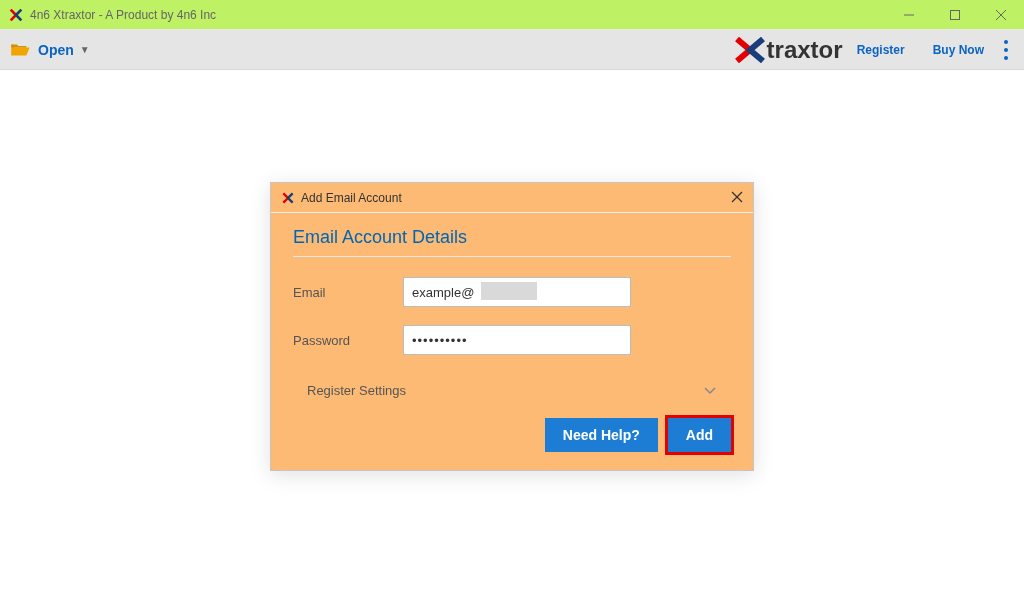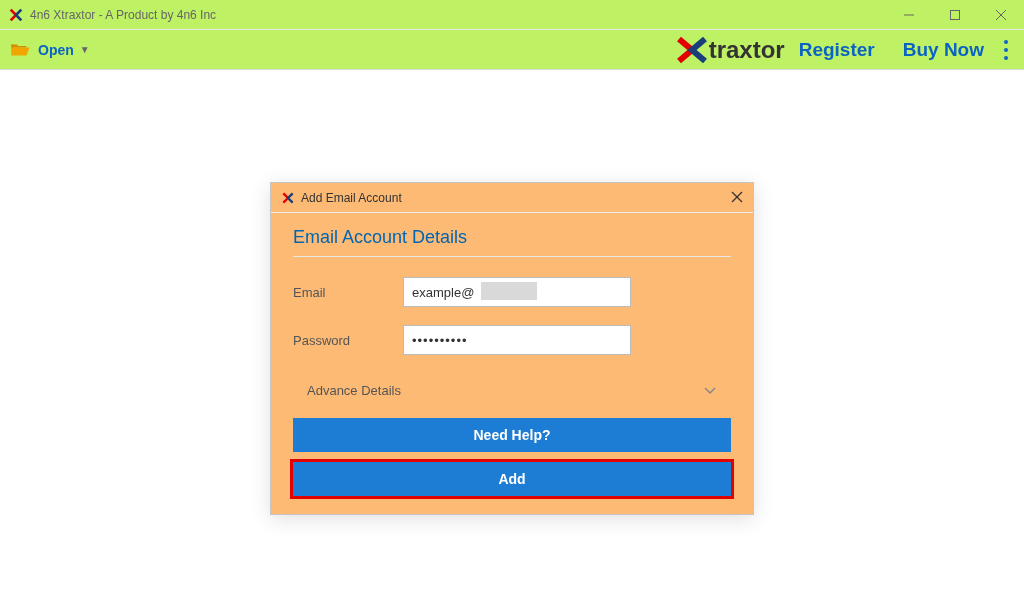--- a/index.html
+++ b/index.html
@@ -3,43 +3,43 @@
   <meta charset="utf-8">
   <style>
     * { box-sizing: border-box; margin: 0; padding: 0; font-family: "Segoe UI", Arial, sans-serif; }
     body { width: 1024px; height: 605px; background: #fff; overflow: hidden; position: relative; }
     .titlebar { height: 30px; display: flex; align-items: center; background: #bef264; border-bottom: 1px solid #e8e8e8; }
     .titlebar-icon { width: 16px; height: 16px; margin: 0 6px 0 8px; }
     .titlebar-text { font-size: 12px; color: #666; flex: 1; }
     .win-controls { display: flex; }
     .win-btn { width: 46px; height: 30px; display: flex; align-items: center; justify-content: center; color: #666; cursor: pointer; }
     .win-btn svg { width: 10px; height: 10px; }
-    .toolbar { height: 40px; background: #bef264; border-bottom: 1px solid #d8d8d8; display: flex; align-items: center; padding: 0 10px; }
+    .toolbar { height: 40px; background: #e5e5e5; border-bottom: 1px solid #d8d8d8; display: flex; align-items: center; padding: 0 10px; }
     .open-btn { display: flex; align-items: center; cursor: pointer; color: #0b64c4; font-size: 14px; font-weight: 600; }
     .folder-icon { width: 20px; height: 16px; margin-right: 8px; }
     .caret-down { margin-left: 6px; color: #666; font-size: 10px; }
     .toolbar-spacer { flex: 1; }
     .brand { display: flex; align-items: center; font-size: 24px; font-weight: 600; color: #333; }
     .brand svg { margin-right: 2px; }
-    .link-btn { color: #0b64c4; font-size: 19px; font-weight: 600; margin: 0 14px; cursor: pointer; }
+    .link-btn { color: #0b64c4; font-size: 12px; font-weight: 600; margin: 0 14px; cursor: pointer; }
     .kebab { color: #0b64c4; font-size: 18px; font-weight: bold; cursor: pointer; padding: 0 6px; letter-spacing: 0; line-height: 6px; display: flex; flex-direction: column; align-items: center; }
     .kebab span { display: block; width: 4px; height: 4px; background: #0b64c4; border-radius: 50%; margin: 2px 0; }
     .modal { position: absolute; left: 270px; top: 182px; width: 484px; background: #fdba74; border: 1px solid #c4c4c4; box-shadow: 0 4px 20px rgba(0,0,0,0.12); }
     .modal-titlebar { height: 30px; display: flex; align-items: center; padding: 0 10px; border-bottom: 1px solid #eee; }
     .modal-titlebar .ticon { width: 14px; height: 14px; margin-right: 6px; }
     .modal-title { font-size: 12px; color: #333; flex: 1; }
     .modal-close { cursor: pointer; color: #333; font-size: 16px; }
     .modal-body { padding: 14px 22px 18px; }
     .section-title { color: #0066b3; font-size: 18px; font-weight: 400; padding-bottom: 8px; border-bottom: 1px solid #e8e8e8; margin-bottom: 20px; }
     .form-row { display: flex; align-items: center; margin-bottom: 18px; }
     .form-label { width: 110px; font-size: 13px; color: #555; }
     .form-input { width: 228px; height: 30px; border: 1px solid #bbb; padding: 0 8px; font-size: 13px; color: #333; }
     .advance-row { display: flex; align-items: center; justify-content: space-between; padding: 10px 14px 20px; color: #555; font-size: 13px; cursor: pointer; }
     .chev { color: #888; }
-    .modal-footer { display: flex; justify-content: flex-end; gap: 10px; flex-direction: column; }
+    .modal-footer { display: flex; justify-content: flex-end; gap: 10px; }
     .btn { background: #1d7dd4; color: #fff; border: none; height: 34px; padding: 0 18px; font-size: 14px; font-weight: 600; cursor: pointer; }
     .btn-red-frame { outline: 3px solid #e30000; outline-offset: 0; }
     .input-masked { position: relative; }
     .mask-box { position: absolute; left: 78px; top: 5px; width: 56px; height: 18px; background: #d9d9d9; }
   </style>
 </head>
 <body>
 
 <div class="titlebar">
   <svg class="titlebar-icon" viewBox="0 0 24 24">
@@ -117,21 +117,21 @@
         <div class="mask-box"></div>
       </div>
     </div>
 
     <div class="form-row">
       <div class="form-label">Password</div>
       <input class="form-input" type="text" style="letter-spacing: 1px;" value="••••••••••">
     </div>
 
     <div class="advance-row">
-      <span>Advance Details</span>
+      <span>Register Settings</span>
       <span class="chev">
         <svg width="14" height="10" viewBox="0 0 14 10">
             <path d="M2 3 L7 8 L12 3" stroke="#888" stroke-width="1.5" fill="none"></path>
           </svg>
       </span>
     </div>
 
     <div class="modal-footer">
       <button class="btn">Need Help?</button>
       <button class="btn btn-red-frame">Add</button>

